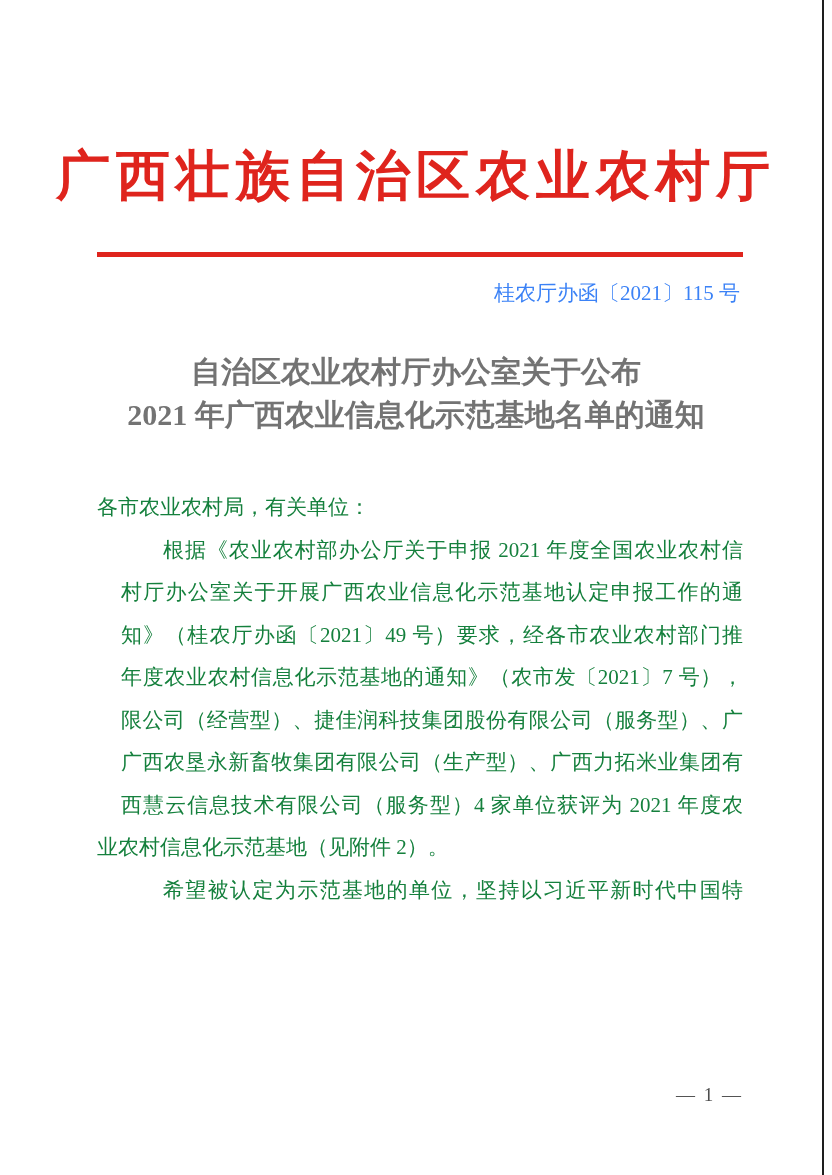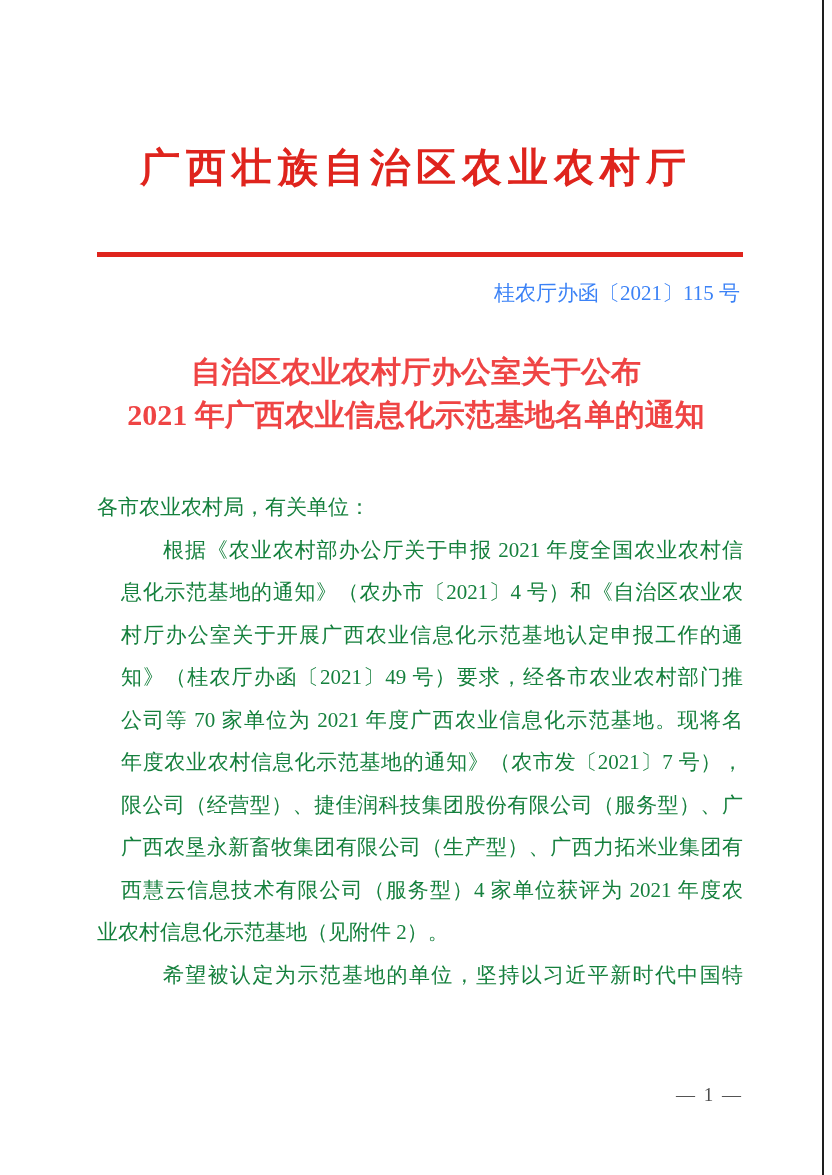--- a/index.html
+++ b/index.html
@@ -12,21 +12,21 @@
     overflow: hidden;
     font-family: "Liberation Serif", "DejaVu Serif", serif;
   }
   
   .org-name {
     position: absolute;
     top: 140px;
     left: 0;
     width: 832px;
     text-align: center;
-    font-size: 40px;
+    font-size: 54px;
     font-weight: bold;
     letter-spacing: 6px;
     color: var(--accent, #df241d);
     white-space: nowrap;
   }
   
   .red-rule {
     position: absolute;
     top: 252px;
     left: 97px;
@@ -48,21 +48,21 @@
   
   .doc-title {
     position: absolute;
     top: 350px;
     left: 0;
     width: 832px;
     text-align: center;
     font-weight: bold;
     font-size: 30px;
     line-height: 43px;
-    color: #ef4444;
+    color: #737373;
   }
   .doc-title .t-line { white-space: nowrap; }
   
   .doc-body {
     position: absolute;
     top: 486px;
     left: 97px;
     width: 646px;
     font-size: 21px;
     color: #15803d;
@@ -115,24 +115,22 @@
   <div class="doc-number">桂农厅办函〔2021〕115 号</div>
 
   <div class="doc-title">
     <div class="t-line">自治区农业农村厅办公室关于公布</div>
     <div class="t-line">2021 年广西农业信息化示范基地名单的通知</div>
   </div>
 
   <div class="doc-body">
       <div class="line">各市农业农村局，有关单位：</div>
       <div class="line indent stretch">根据《农业农村部办公厅关于申报 2021 年度全国农业农村信</div>
-      <div class="line stretch">息化示范基地的通知》（农办市〔2021〕4 号）和《自治区农业农</div>
       <div class="line stretch">村厅办公室关于开展广西农业信息化示范基地认定申报工作的通</div>
       <div class="line stretch">知》（桂农厅办函〔2021〕49 号）要求，经各市农业农村部门推</div>
-      <div class="line stretch">公司等 70 家单位为 2021 年度广西农业信息化示范基地。现将名</div>
       <div class="line stretch">年度农业农村信息化示范基地的通知》（农市发〔2021〕7 号），</div>
       <div class="line stretch">限公司（经营型）、捷佳润科技集团股份有限公司（服务型）、广</div>
       <div class="line stretch">广西农垦永新畜牧集团有限公司（生产型）、广西力拓米业集团有</div>
       <div class="line stretch">西慧云信息技术有限公司（服务型）4 家单位获评为 2021 年度农</div>
       <div class="line">业农村信息化示范基地（见附件 2）。</div>
       <div class="line indent stretch">希望被认定为示范基地的单位，坚持以习近平新时代中国特</div>
     </div>
 
   <div class="page-number">— 1 —</div>
 

